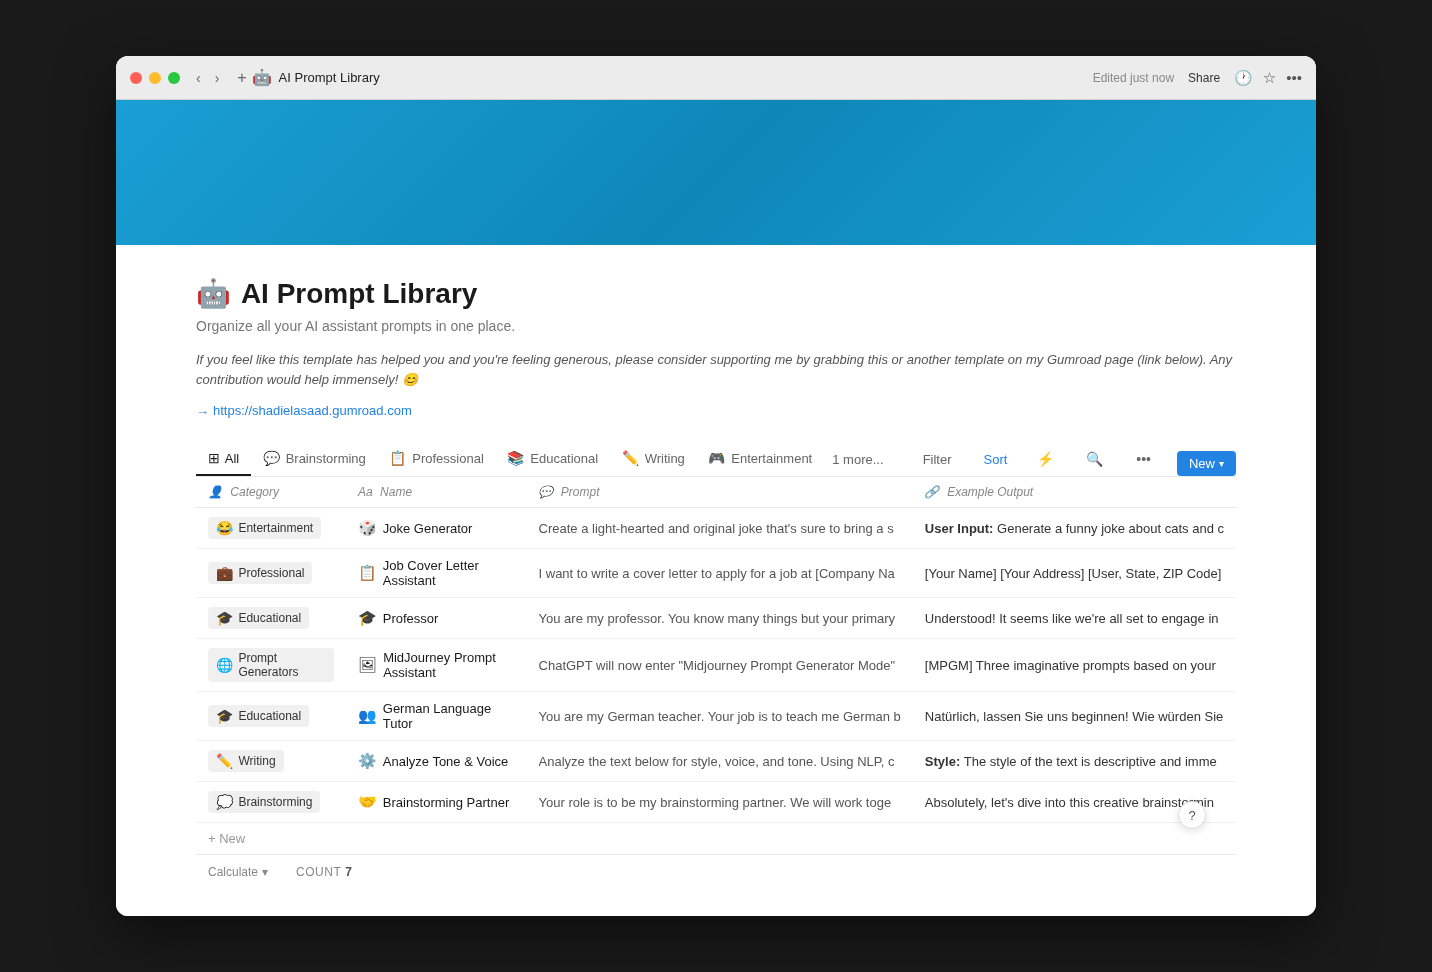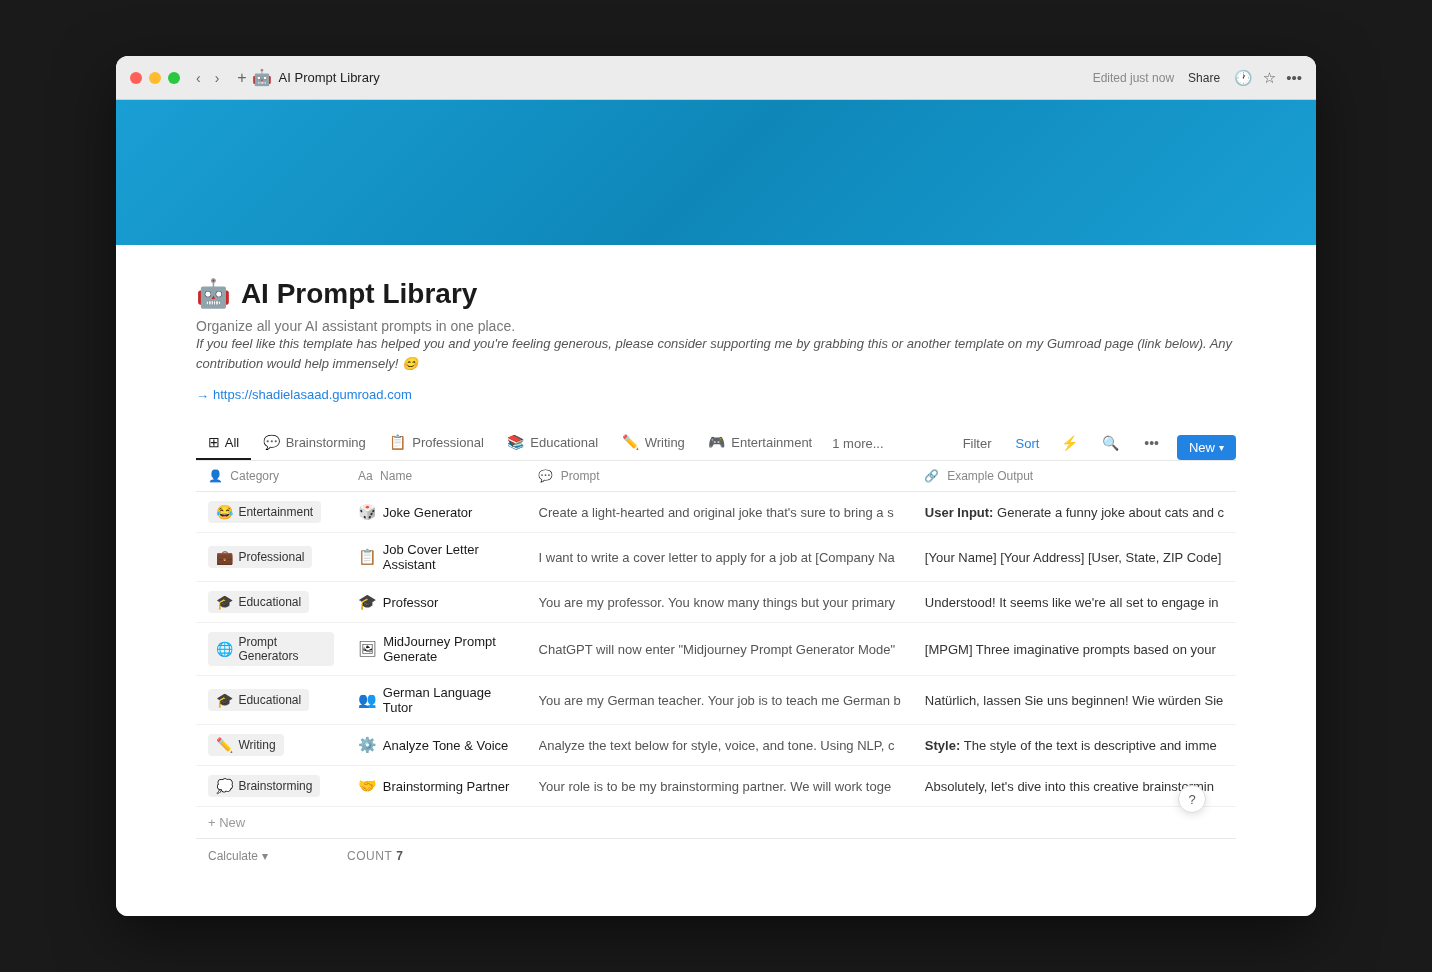--- a/index.html
+++ b/index.html
@@ -132,20 +132,21 @@
       font-size: 28px;
     }
     .page-title {
       font-size: 28px;
       font-weight: 700;
       color: #1a1a1a;
     }
     .page-subtitle {
       font-size: 14px;
       color: #777;
+      margin-bottom: 16px;
     }
     .page-note {
       font-size: 13px;
       color: #555;
       font-style: italic;
       line-height: 1.5;
       margin-bottom: 14px;
     }
     .page-link {
       font-size: 13px;
@@ -189,21 +190,21 @@
     .view-tab-more {
       font-size: 13px;
       color: #666;
       cursor: pointer;
       padding: 8px 8px;
     }
     .view-tabs-right {
       margin-left: auto;
       display: flex;
       align-items: center;
-      gap: 12px;
+      gap: 20px;
     }
     .filter-btn {
       font-size: 13px;
       color: #666;
       cursor: pointer;
       padding: 4px 8px;
       background: none;
       border: none;
     }
     .sort-btn {
@@ -246,20 +247,21 @@
       font-size: 13px;
     }
     .db-table th {
       text-align: left;
       padding: 8px 12px;
       color: #888;
       font-weight: 500;
       font-size: 12px;
       border-bottom: 1px solid #e8e8e8;
       white-space: nowrap;
+      font-style: italic;
     }
     .db-table td {
       padding: 9px 12px;
       border-bottom: 1px solid #f0f0f0;
       color: #1a1a1a;
       vertical-align: middle;
     }
     .col-category { width: 160px; }
     .col-name { width: 220px; }
     .col-prompt { width: 370px; }
@@ -320,39 +322,38 @@
     }
 
     
     .table-footer {
       display: flex;
       align-items: center;
       padding: 10px 12px;
       border-top: 1px solid #e8e8e8;
       color: #888;
       font-size: 12px;
-      gap: 60px;
+      gap: 28px;
     }
     .calculate-btn {
       display: flex;
       align-items: center;
       gap: 4px;
       cursor: pointer;
       color: #888;
       background: none;
       border: none;
       font-size: 12px;
     }
     .count-label {
       display: flex;
       align-items: center;
       gap: 4px;
       text-transform: uppercase;
       letter-spacing: 0.5px;
-      margin-left: 19px;
     }
     .count-val { font-weight: 600; color: #555; }
 
     
     .help-btn {
       position: absolute;
       bottom: 60px;
       right: 30px;
       width: 28px;
       height: 28px;
@@ -534,21 +535,21 @@
                 </td>
               </tr>
               <tr>
                 <td class="col-category"><span class="category-tag">
                     <span class="cat-icon">🌐</span>
                     <span>Prompt Generators</span>
                   </span></td>
                 <td class="col-name">
                   <div class="cell-name">
                     <span class="name-icon">🖼</span>
-                    <span>MidJourney Prompt Generate</span>
+                    <span>MidJourney Prompt Assistant</span>
                   </div>
                 </td>
                 <td class="col-prompt">
                   <div class="cell-prompt">ChatGPT will now enter "Midjourney Prompt Generator Mode"</div>
                 </td>
                 <td class="col-output">
                   <div class="cell-output">[MPGM] Three imaginative prompts based on your</div>
                 </td>
               </tr>
               <tr>

